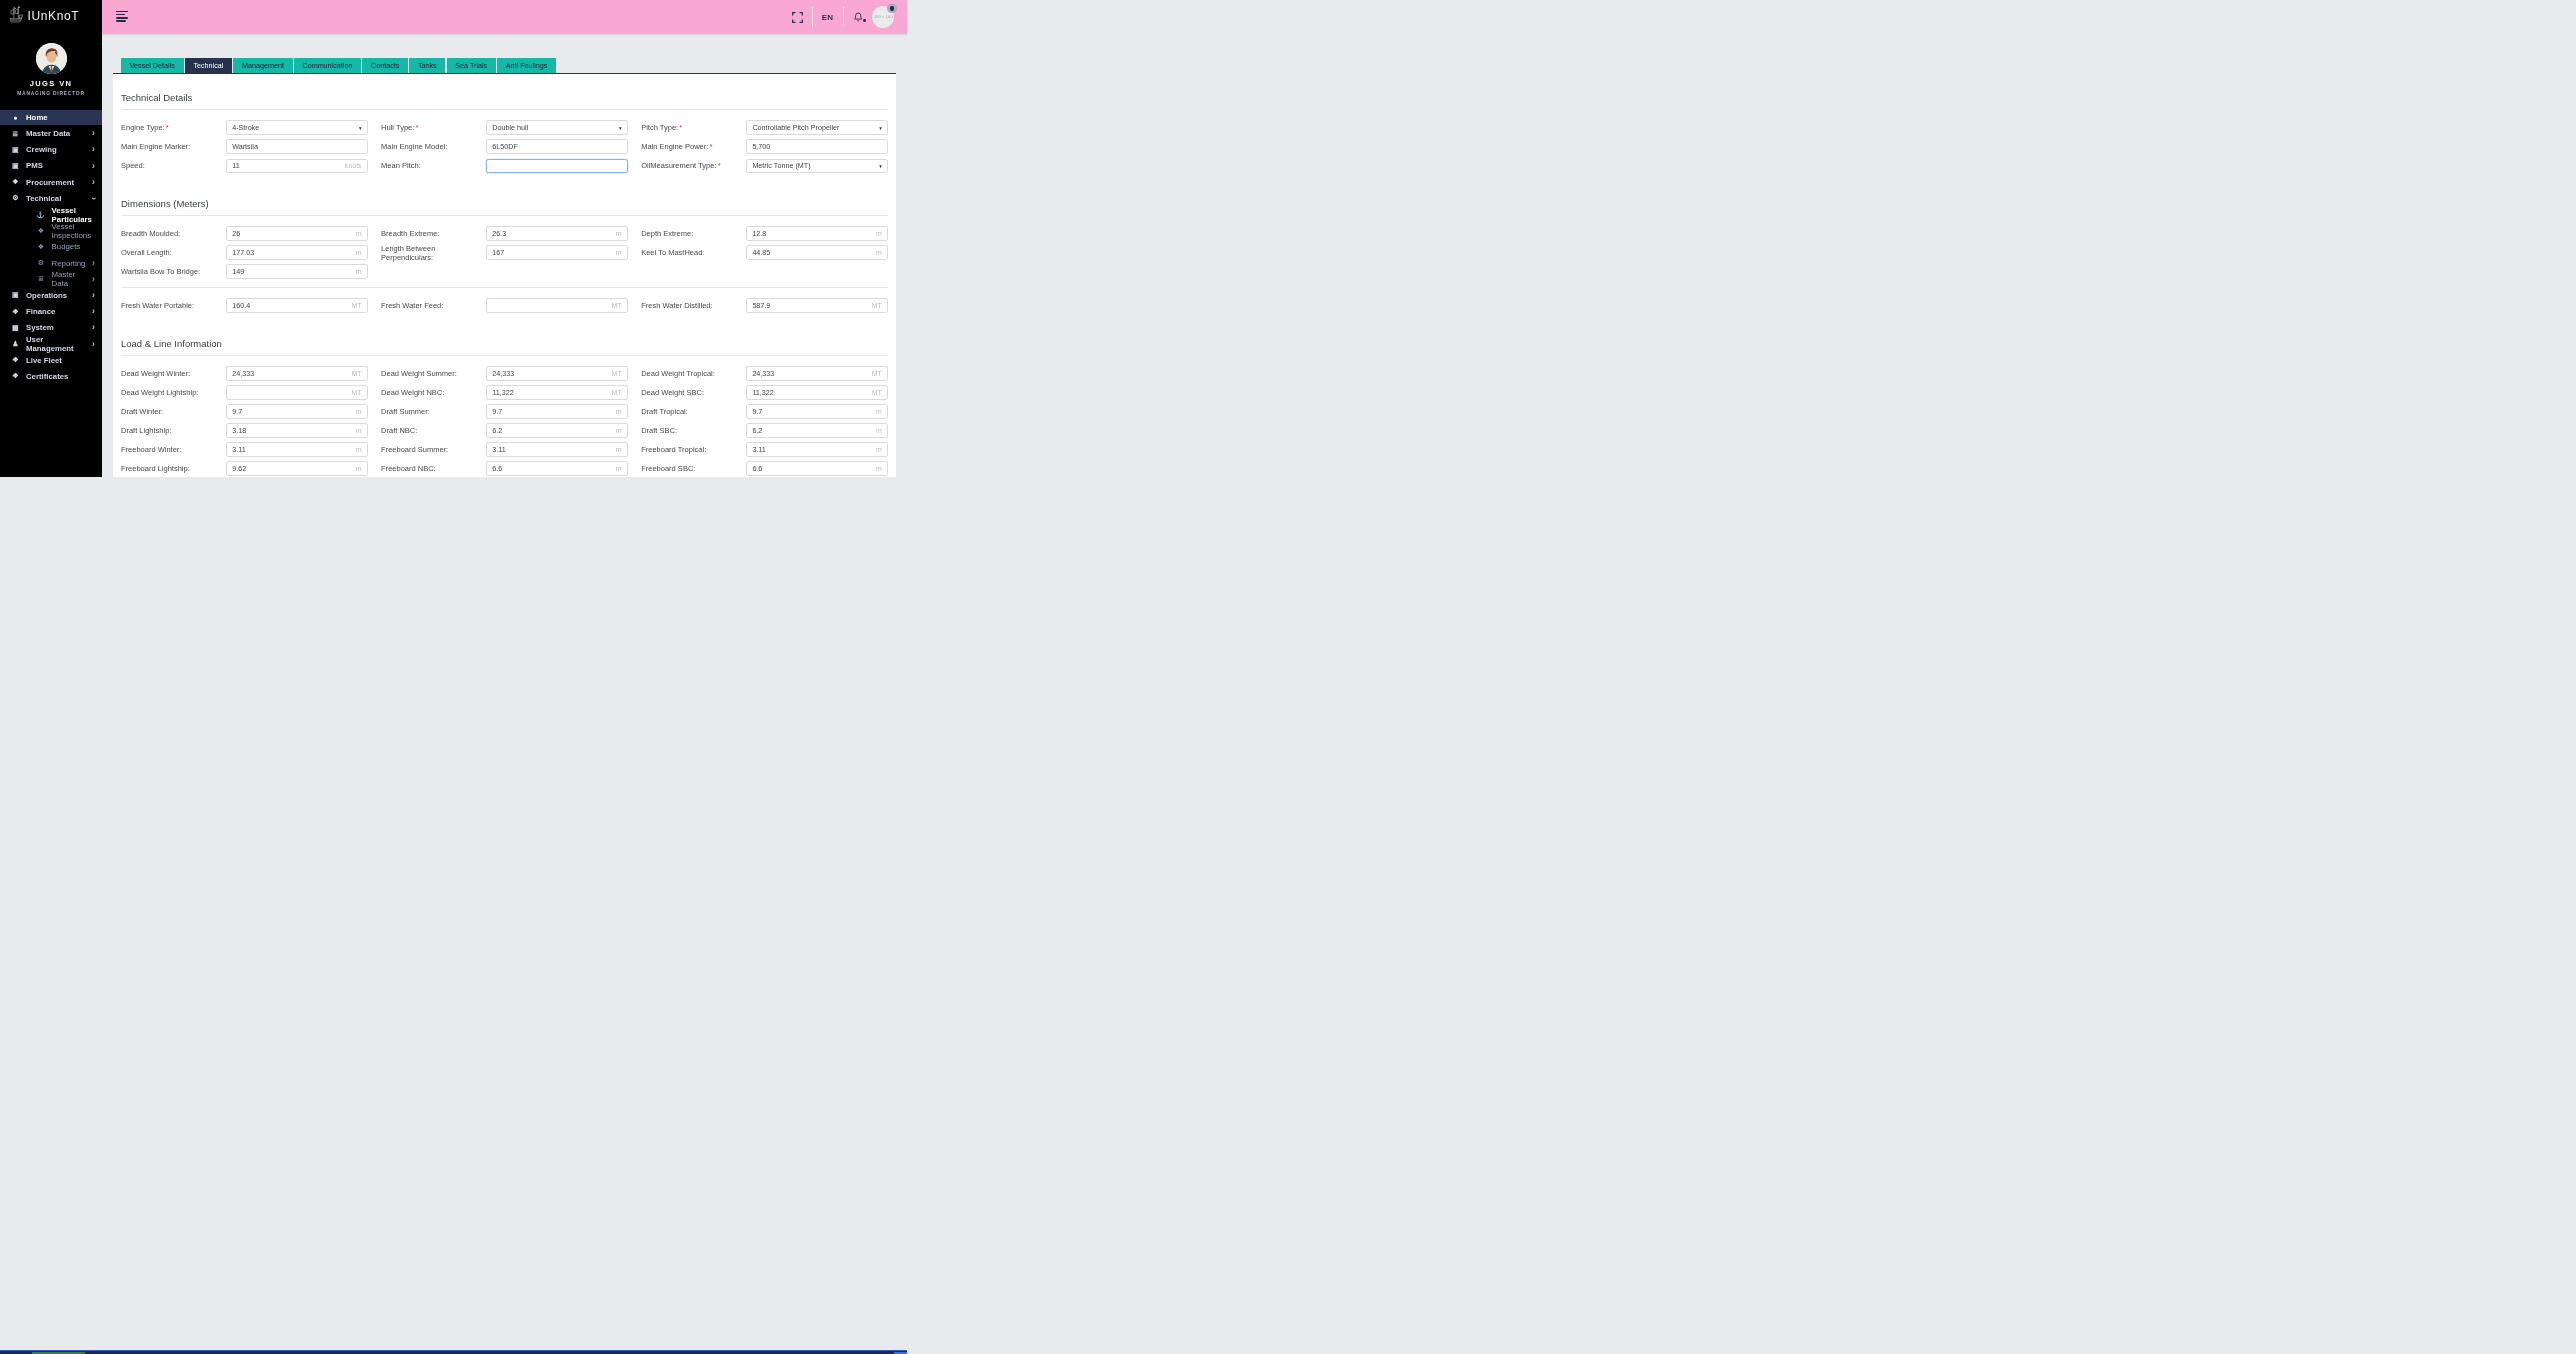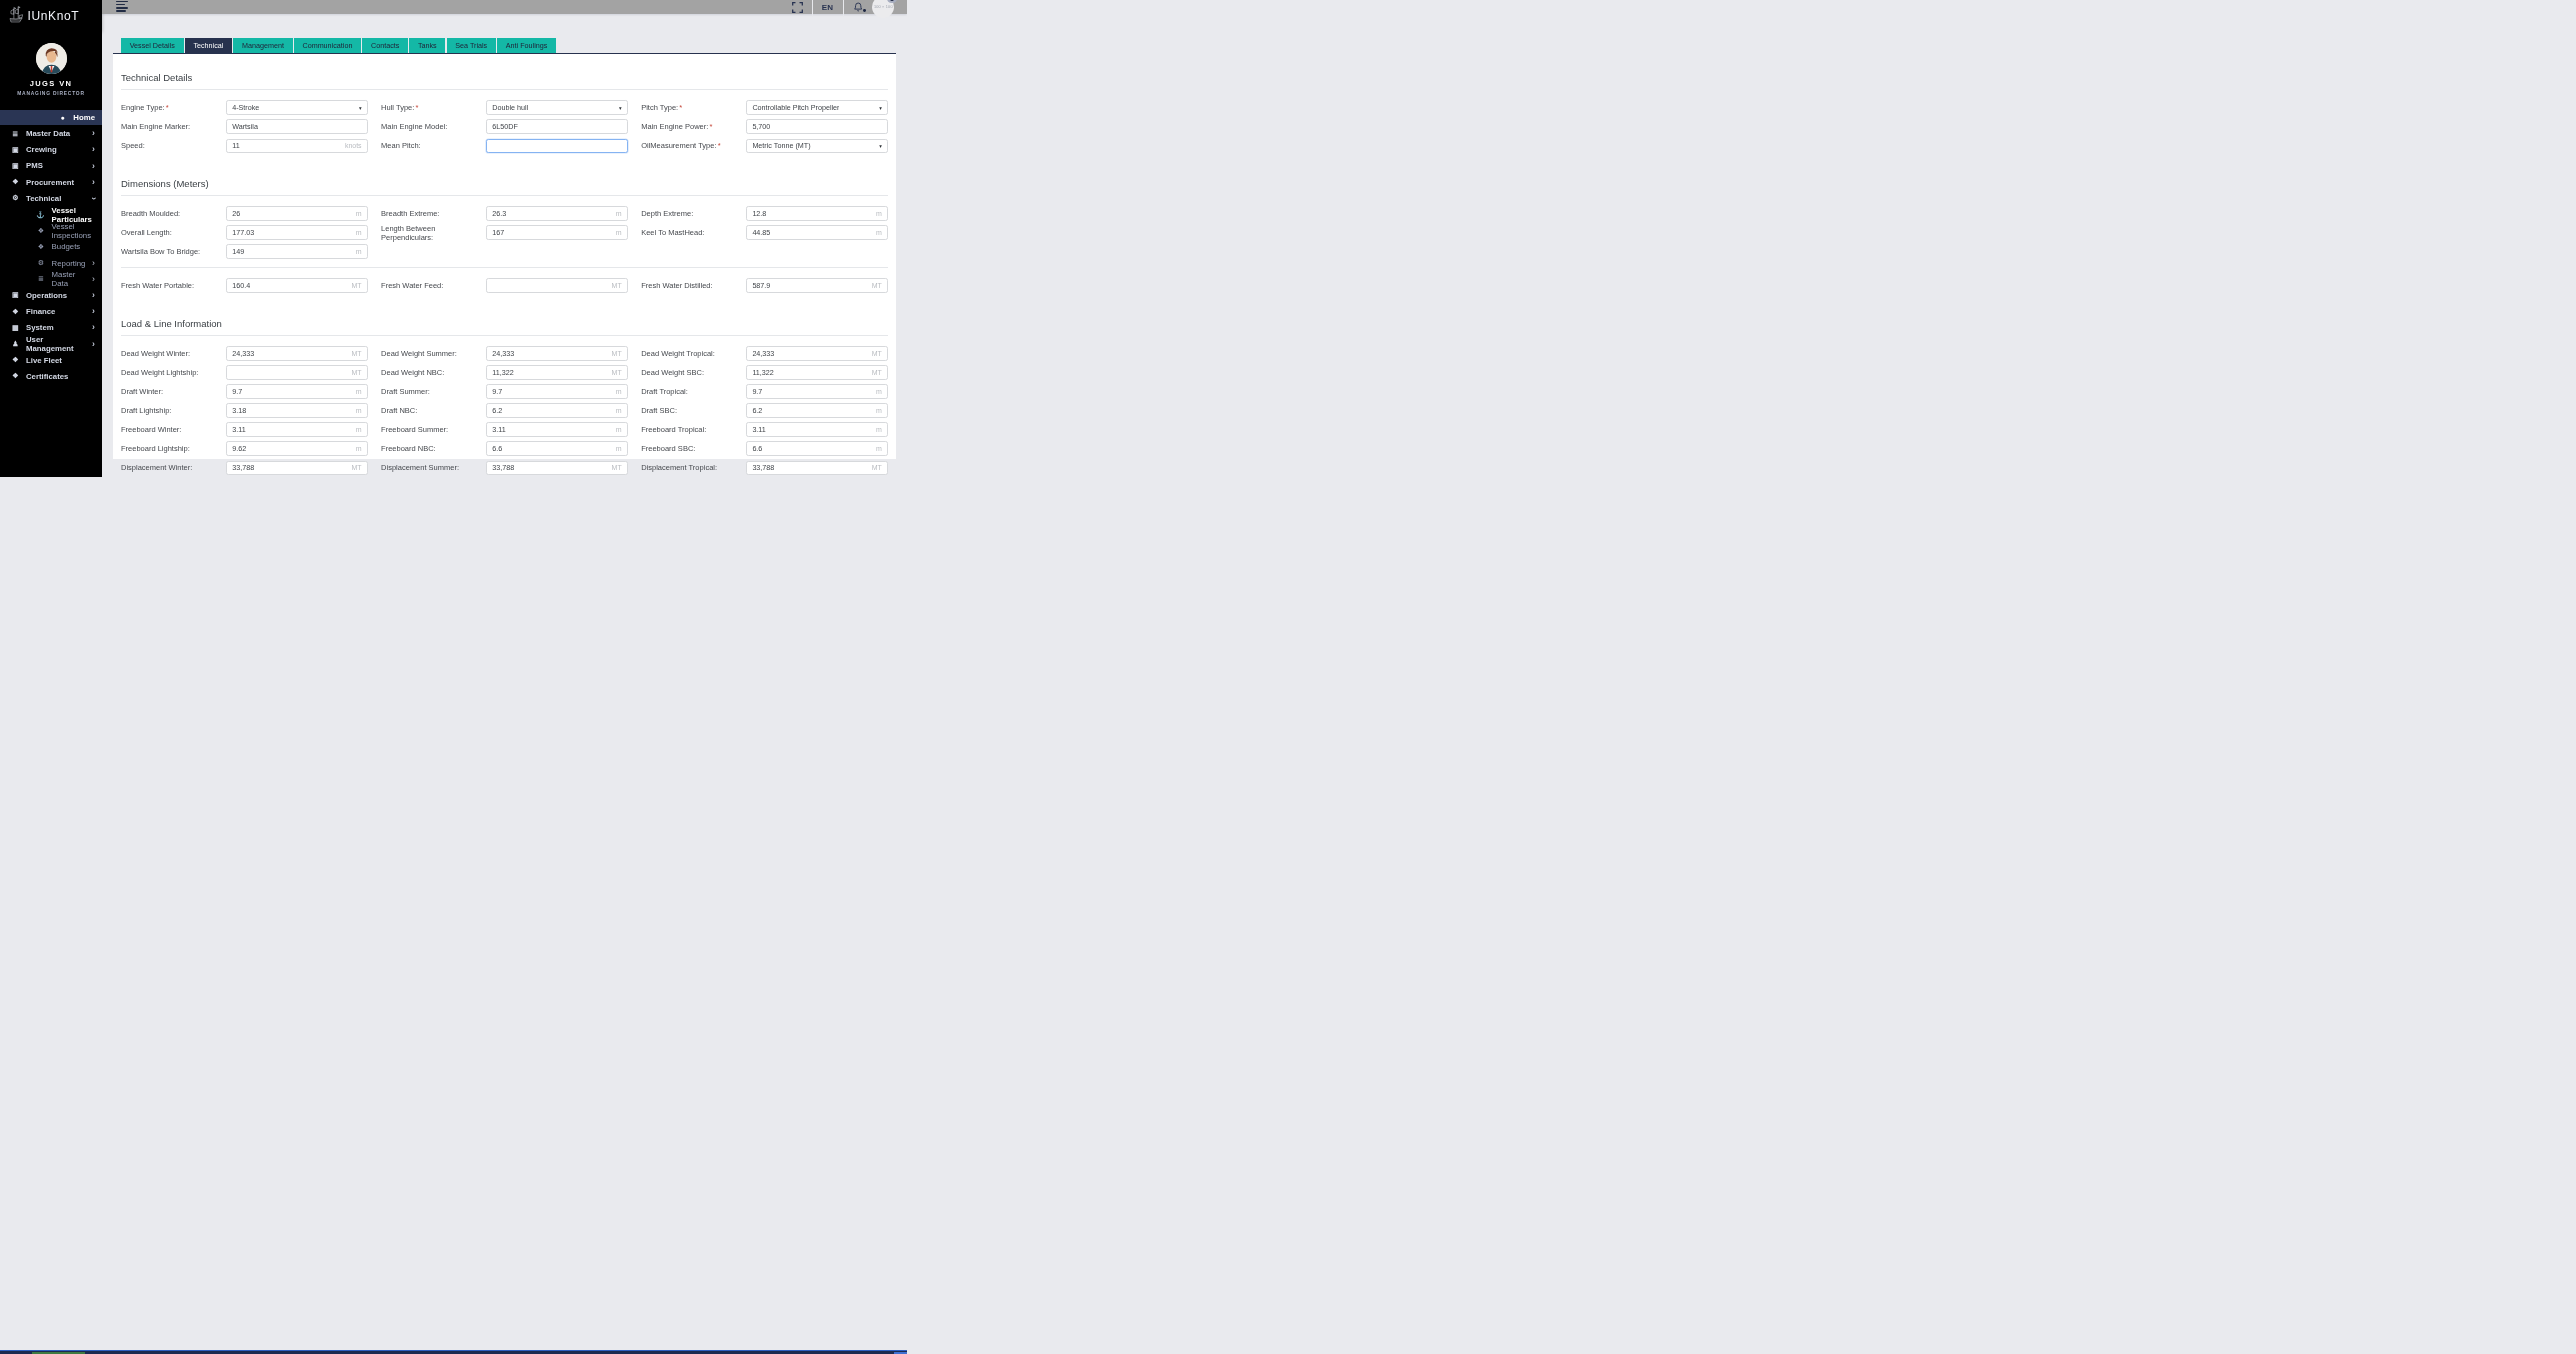--- a/index.html
+++ b/index.html
@@ -11,32 +11,32 @@
   .logo-strip { height:31px; flex:none; display:flex; align-items:center; padding-left:8px; gap:4px;
                 box-shadow:0 1.7px 3.5px rgba(0,0,0,.28); position:relative; z-index:2; }
   .logo-text { font-size:12px; font-weight:300; letter-spacing:0.6px; color:#f3f5fa; }
   .user-block { text-align:center; padding:11.6px 0 10.4px; }
   .avatar-circle { width:31px; height:31px; border-radius:50%; margin:0 auto; overflow:hidden; background:#efece6; }
   .user-name { margin-top:5.8px; font-size:7.5px; font-weight:700; letter-spacing:1.4px; color:#fff; }
   .user-role { margin-top:2.3px; font-size:4.9px; font-weight:600; letter-spacing:0.8px; color:#a9b0c3; }
   .menu { flex:1; overflow:hidden; padding-top:3.5px; }
   .sitem { height:15.6px; display:flex; align-items:center; padding:0 7px 0 10.4px; margin:0 0 0.6px 0;
            font-size:7.8px; font-weight:600; color:#d3d8e4; cursor:pointer; }
-  .sitem[data-active="true"] { background:#2a3554; color:#fff;justify-content:flex-end; }
+  .sitem[data-active="true"] { background:#2a3554; color:#fff; }
   .sitem[data-sub="true"] { padding-left:36px; font-weight:400; color:#99a1b7; }
   .sitem[data-sub="true"][data-active="true"] { background:none; color:#ffffff; font-weight:600; }
   .sicon { width:9.8px; margin-right:5.8px; font-size:7px; text-align:center; flex:none; }
   .sitem[data-active="true"] .sicon { color:#fff; }
   .schev { margin-left:auto; font-size:8.7px; color:#c3c9d8; display:none; line-height:1; }
   .schev[data-chevron="right"] { display:block; }
   .schev[data-chevron="down"] { display:block; transform:rotate(90deg); }
 
   
   .main { flex:1; display:flex; flex-direction:column; min-width:0; }
-  .topbar { height:14px; flex:none; background:#a3a3a3; display:flex; align-items:center;
+  .topbar { height:34px; flex:none; background:#f9a8d4; display:flex; align-items:center;
             padding:0 12.7px 0 14px; box-shadow:0 0.6px 1.7px rgba(40,50,80,.12); position:relative; z-index:3;gap:8px; }
   .hamburger { width:12px; cursor:pointer; }
   .hamburger span { display:block; height:1.5px; background:#222c44; border-radius:1.2px; margin-bottom:1.7px; }
   .hamburger span:nth-child(1){width:12px}.hamburger span:nth-child(2){width:8.7px}
   .hamburger span:nth-child(3){width:12px}.hamburger span:nth-child(4){width:9.8px}
   .topbar-right { margin-left:auto; display:flex; align-items:center; gap:0; }
   .tb-divider { width:0.6px; height:19.7px; background:#e7e8ec; margin:0 9.3px; }
   .tb-icon { cursor:pointer; display:flex; align-items:center; }
   .lang { font-size:8px; font-weight:700; color:#273250; letter-spacing:0.3px; cursor:pointer; }
   .bell-wrap { position:relative; }

